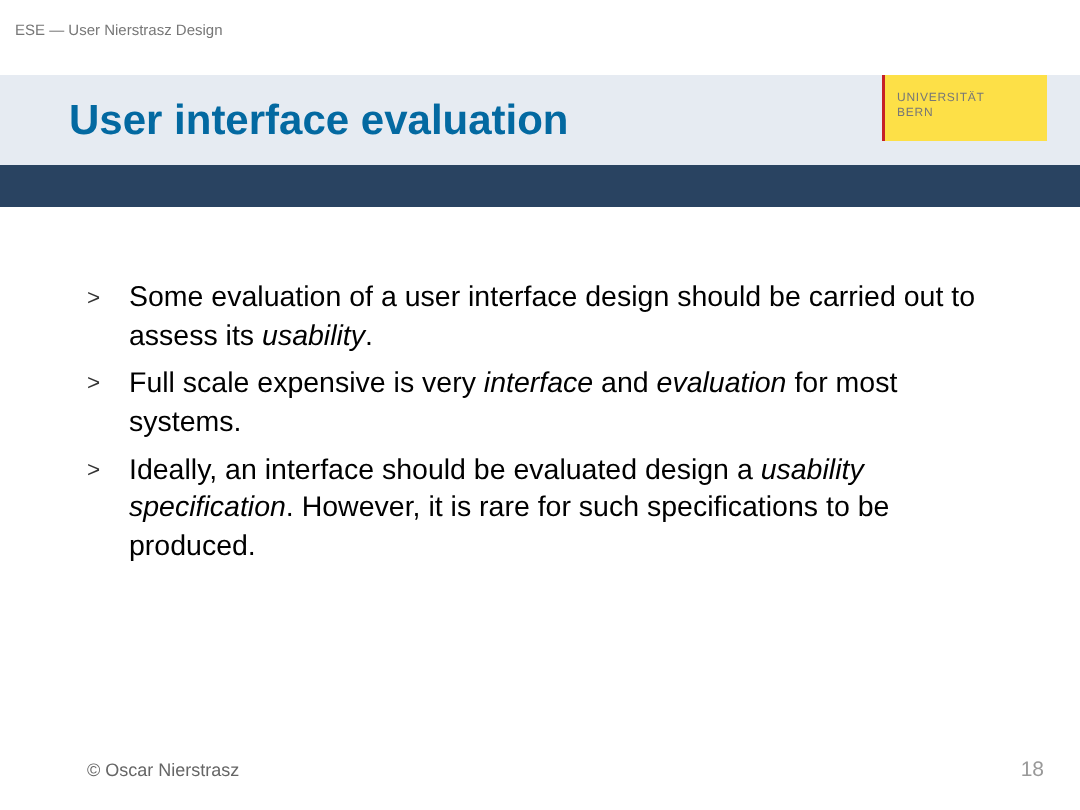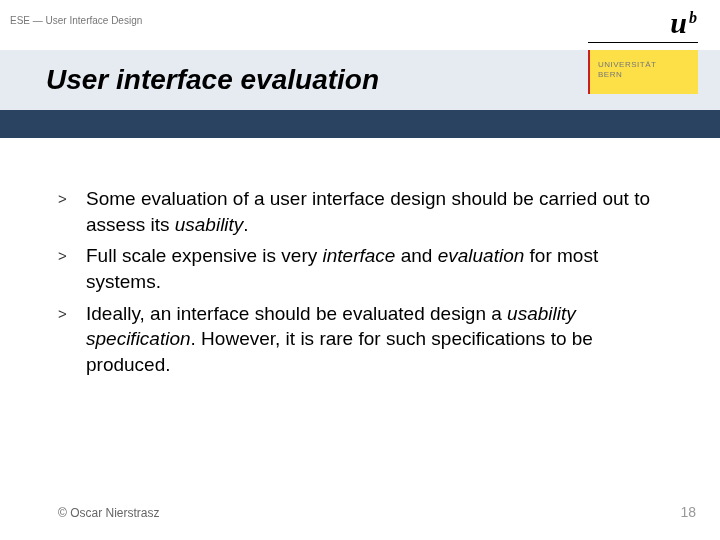--- a/index.html
+++ b/index.html
@@ -50,22 +50,21 @@
     }
     .title-band {
       background: #e6ebf2;
       margin: 0 0 0 0;
       padding: 14px 0 14px 46px;
       position: relative;
     }
     .title-band h1 {
       font-size: 28px;
       font-weight: bold;
-      color: #000000;
-      font-style: italic;
+      color: #0369a1;
     }
     .uni-box {
       position: absolute;
       top: 50px;
       right: 22px;
       width: 110px;
       background: #fde047;
       padding-top: 10px;
       border-left: 2px solid #c62026;
       padding-left: 8px;
@@ -112,25 +111,21 @@
       align-items: baseline;
       gap: 15px;
     }
     .copyright { font-size: 12px; color: #666; }
     .pagenum { font-size: 14px; color: #999; }
   </style>
 </head>
 <body>
 
 <div class="header">
-  <div class="header-label">ESE — User Interface Design</div>
-  <div class="logo-block">
-    <div class="logo-u"><span>u</span><sup>b</sup></div>
-    <div class="logo-line"></div>
-  </div>
+  <div class="header-label">ESE — User Nierstrasz Design</div>
 </div>
 
 <div class="title-band">
   <h1>User interface evaluation</h1>
 </div>
 
 <div class="uni-box">
   <div class="uni-name">UNIVERSITÄT</div>
   <div class="uni-name">BERN</div>
 </div>

